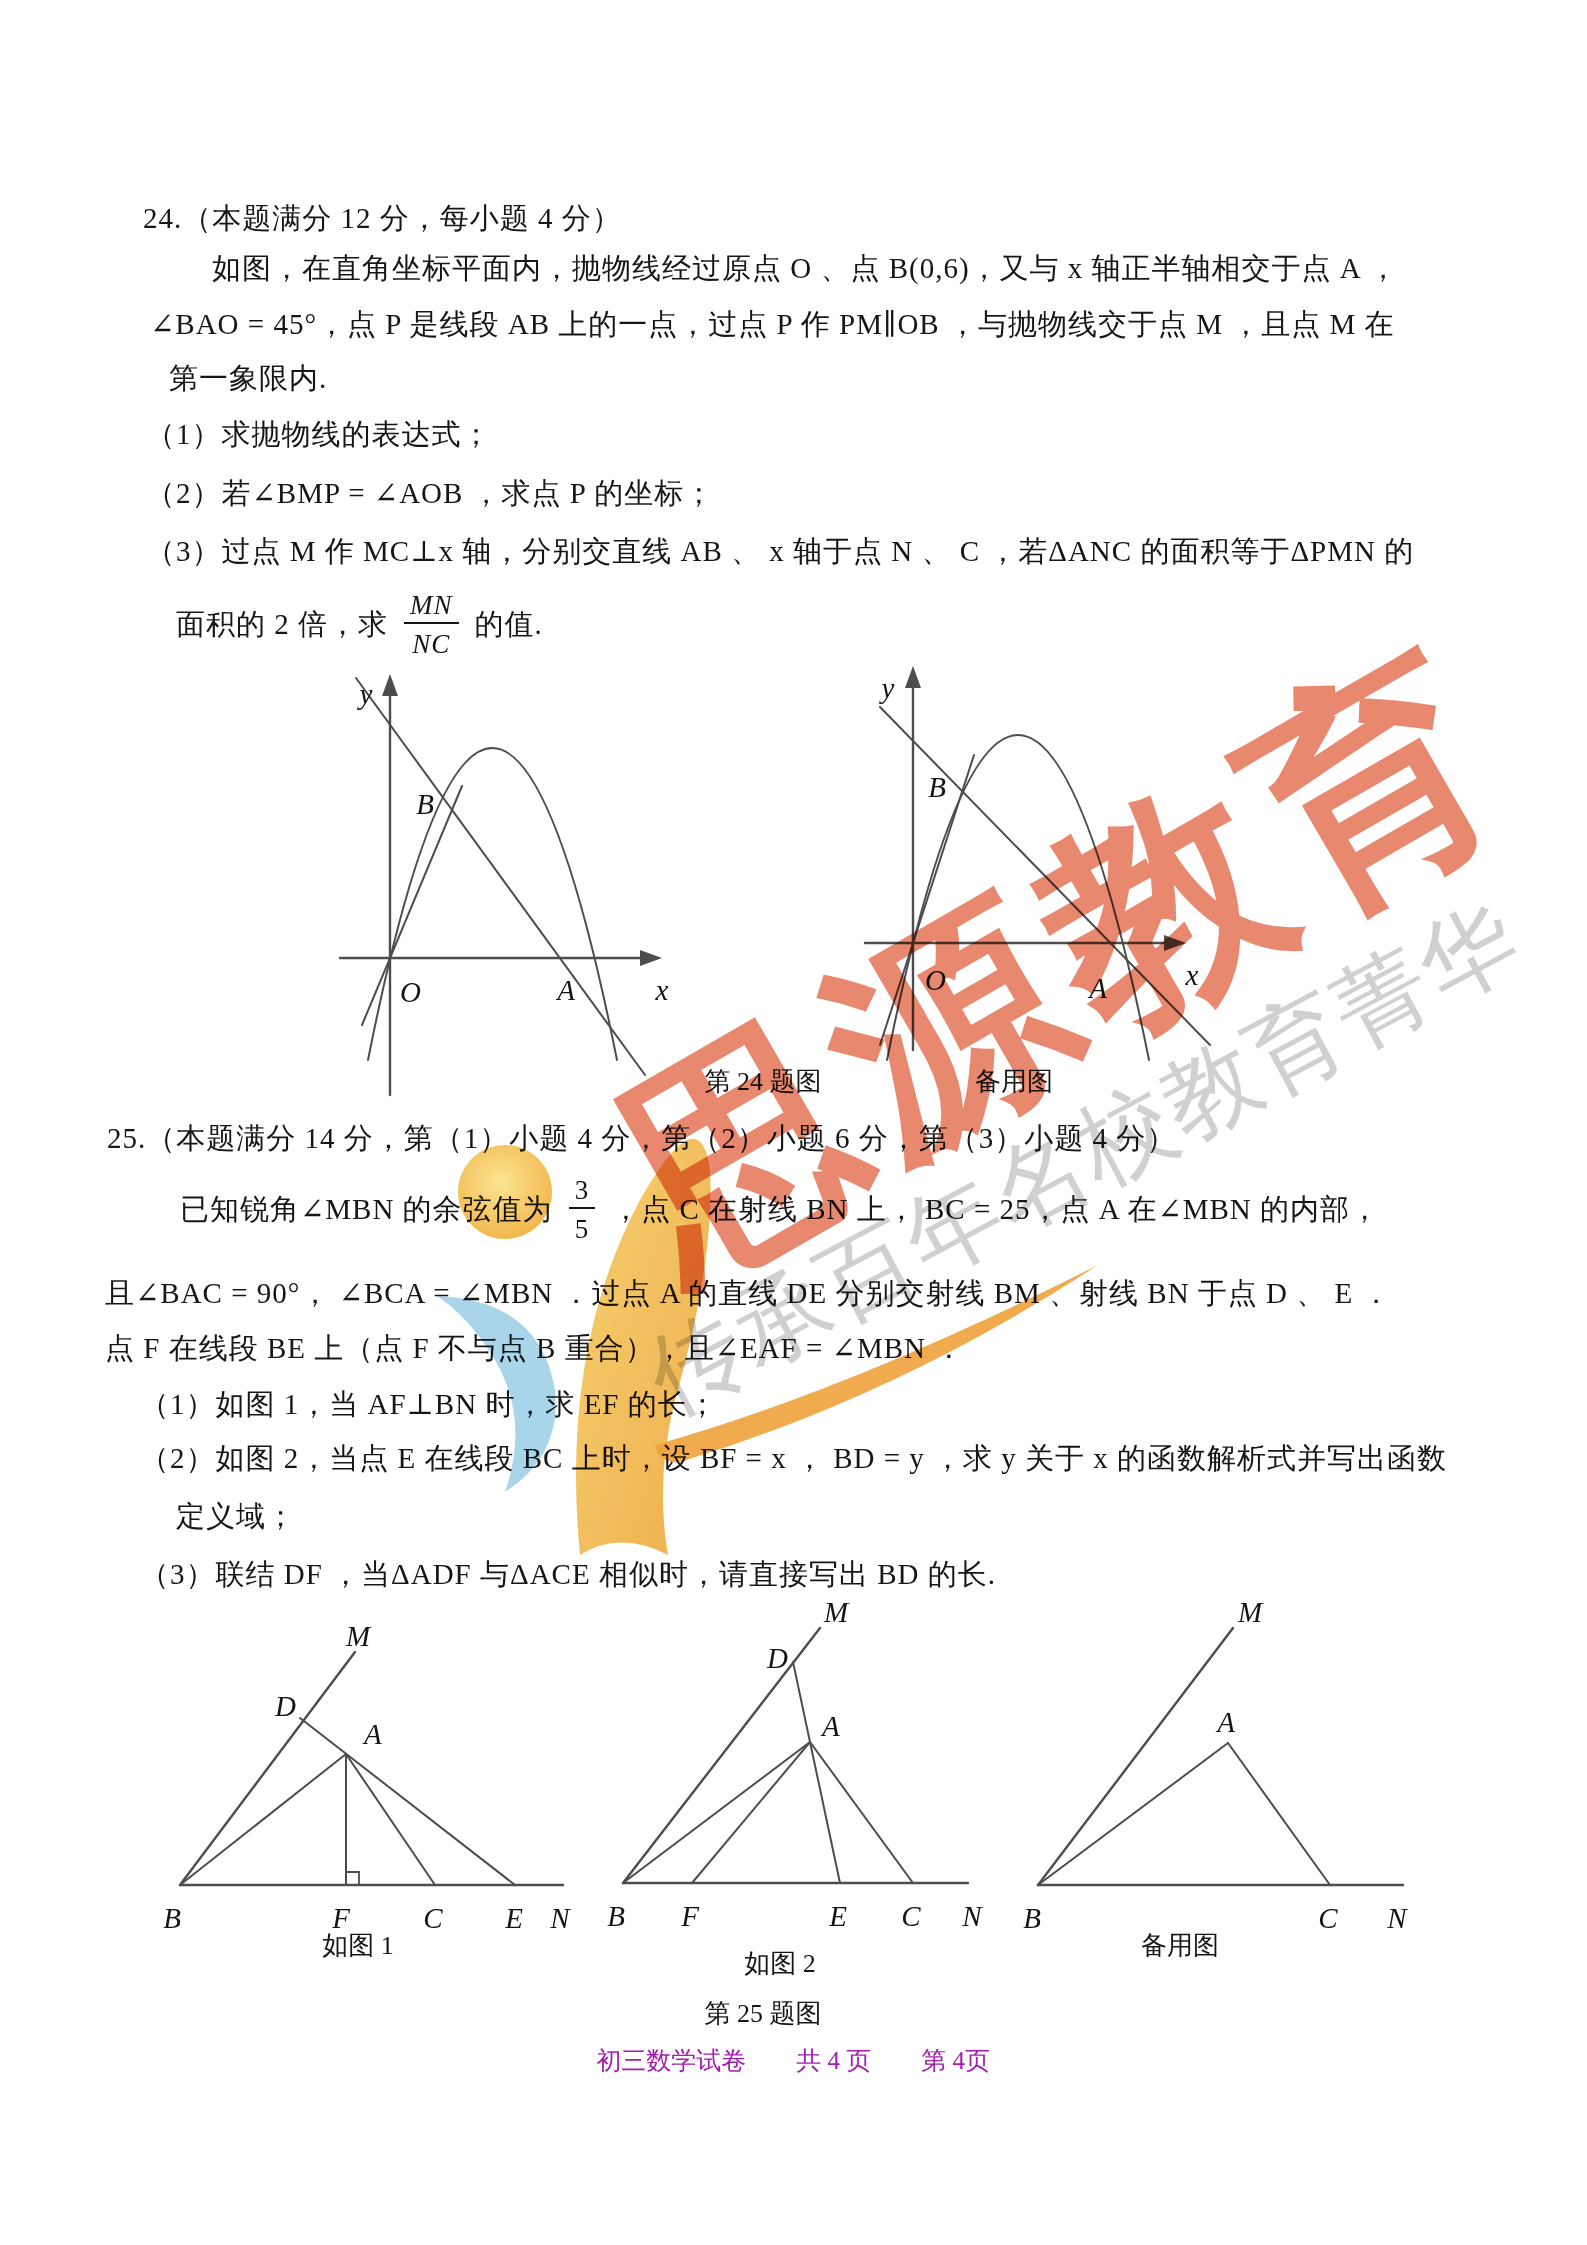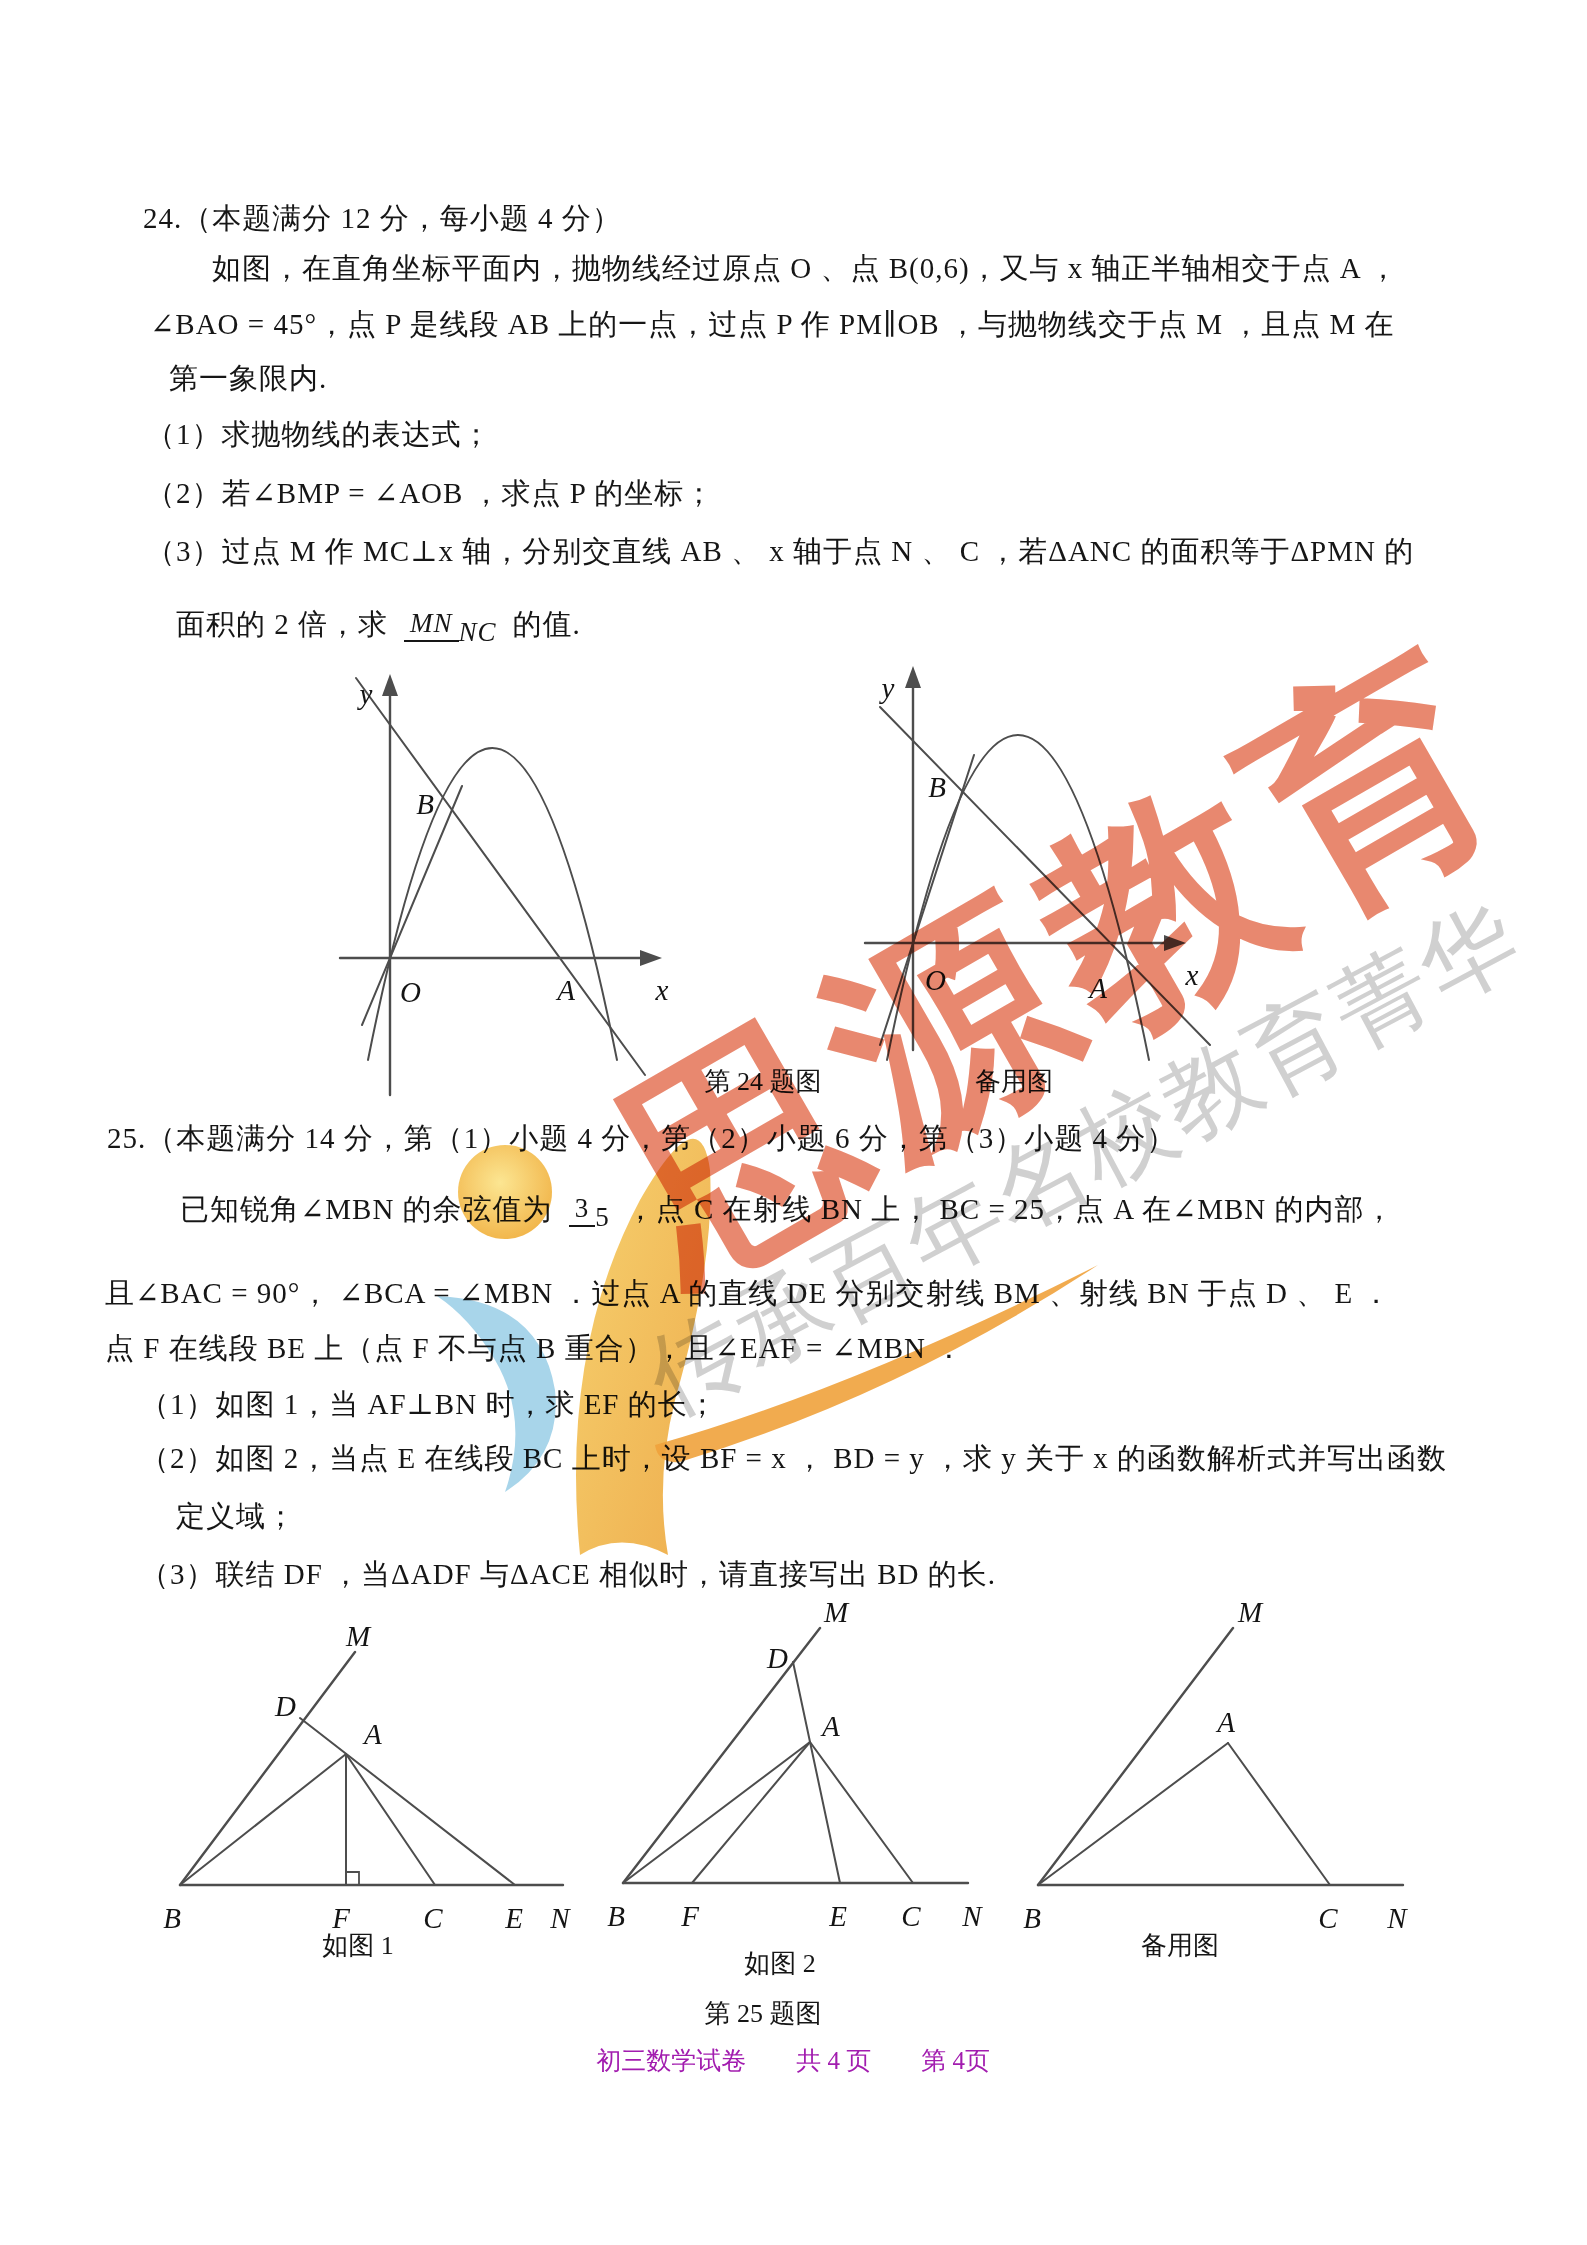--- a/index.html
+++ b/index.html
@@ -11,25 +11,25 @@
   .tline{
     position:absolute;font-size:29px;line-height:36px;white-space:nowrap;
     letter-spacing:1px;
     text-align:center;
   }
   .fracrow{
     position:absolute;display:flex;align-items:center;font-size:29px;
     white-space:nowrap;letter-spacing:1px;gap:8px;
   }
   .frac{
-    display:inline-flex;flex-direction:row;align-items:center;
+    display:inline-flex;flex-direction:column;align-items:center;
     margin:0 8px;font-size:27px;line-height:1.15;font-style:italic;
   }
   .frac .num{border-bottom:2px solid #161616;padding:0 6px 1px 6px;}
-  .frac .den{padding-top:16px;}
+  .frac .den{padding-top:5px;}
   .frac.upright{font-style:normal;}
   .caption{
     position:absolute;font-size:26px;white-space:nowrap;transform:translateX(-50%);
   }
   .footer{
     position:absolute;font-size:25px;white-space:nowrap;transform:translateX(-50%);
     color:#a21caf;
   }
   svg{position:absolute;overflow:visible;}
   .fig-stroke{stroke:#4d4d4d;stroke-width:2.4;fill:none;stroke-linecap:round;}

